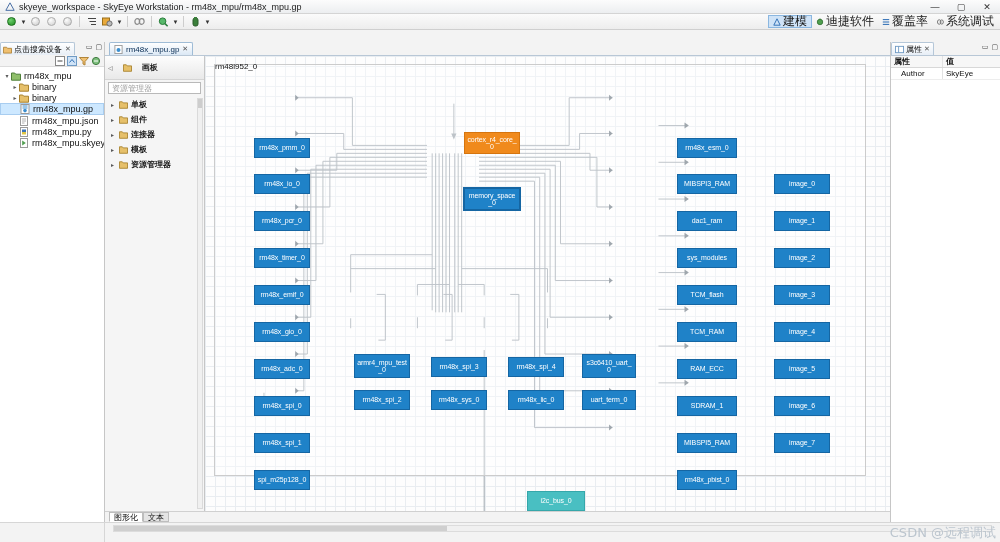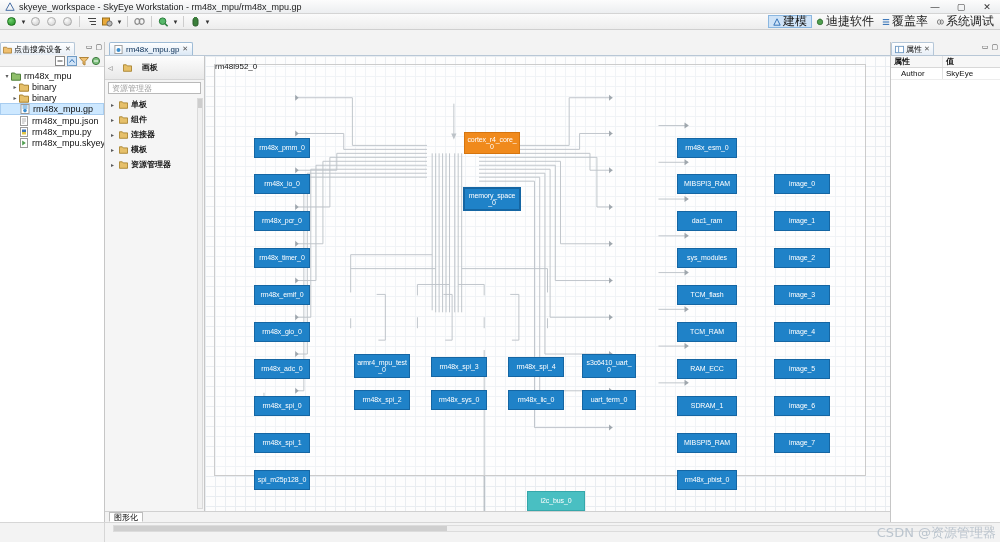--- a/index.html
+++ b/index.html
@@ -141,21 +141,21 @@
     letter-spacing:-0.1px; word-break:break-all;
   }
   .node.orange{ background:#f08a1c; border-color:#d5750f; }
   .node.teal{ background:#49bfc2; border-color:#35a7aa; }
   .node.sel{ box-shadow:0 0 0 1px #1566a3; }
 
   svg.wires{ position:absolute; inset:0; width:100%; height:100%; pointer-events:none; }
 
   
   .eview-tabs{ height:11px; display:flex; align-items:flex-start; background:#f3f3f3;
-               padding-left:4px; border-top:1px solid #d0d0d0;flex-direction:column; }
+               padding-left:4px; border-top:1px solid #d0d0d0; }
   .eview-tab{ height:10px; padding:0 4px; font-size:8px; display:flex; align-items:center;
               border:1px solid #bdbdbd; background:#e4e4e4; color:#111; }
   .eview-tab.active{ background:#fff; border-bottom-color:#fff; }
 
   
   .props{ width:110px; background:#f3f3f3; border-left:1px solid #c6c6c6; display:flex; flex-direction:column;}
   .ptab-row{ height:13px; display:flex; align-items:flex-end; position:relative; }
   .ptab{ display:flex; align-items:center; gap:2px; height:13px; padding:0 3px;
          background:linear-gradient(#ffffff,#e7eef6); border:1px solid #b5c7d8; border-bottom:none;
          font-size:8px; color:#0a0a0a; border-radius:2px 2px 0 0;}
@@ -648,15 +648,15 @@
     </div>
   </div>
 
   <div class="statusbar">
     <div class="sb-left"></div>
     <div class="sb-mid">
       <div class="sb-scroll">
           <div class="th"></div>
         </div>
     </div>
-    <div class="watermark">CSDN @资源管理器</div>
+    <div class="watermark">CSDN @远程调试</div>
   </div>
 </div>
 
 </body></html>

